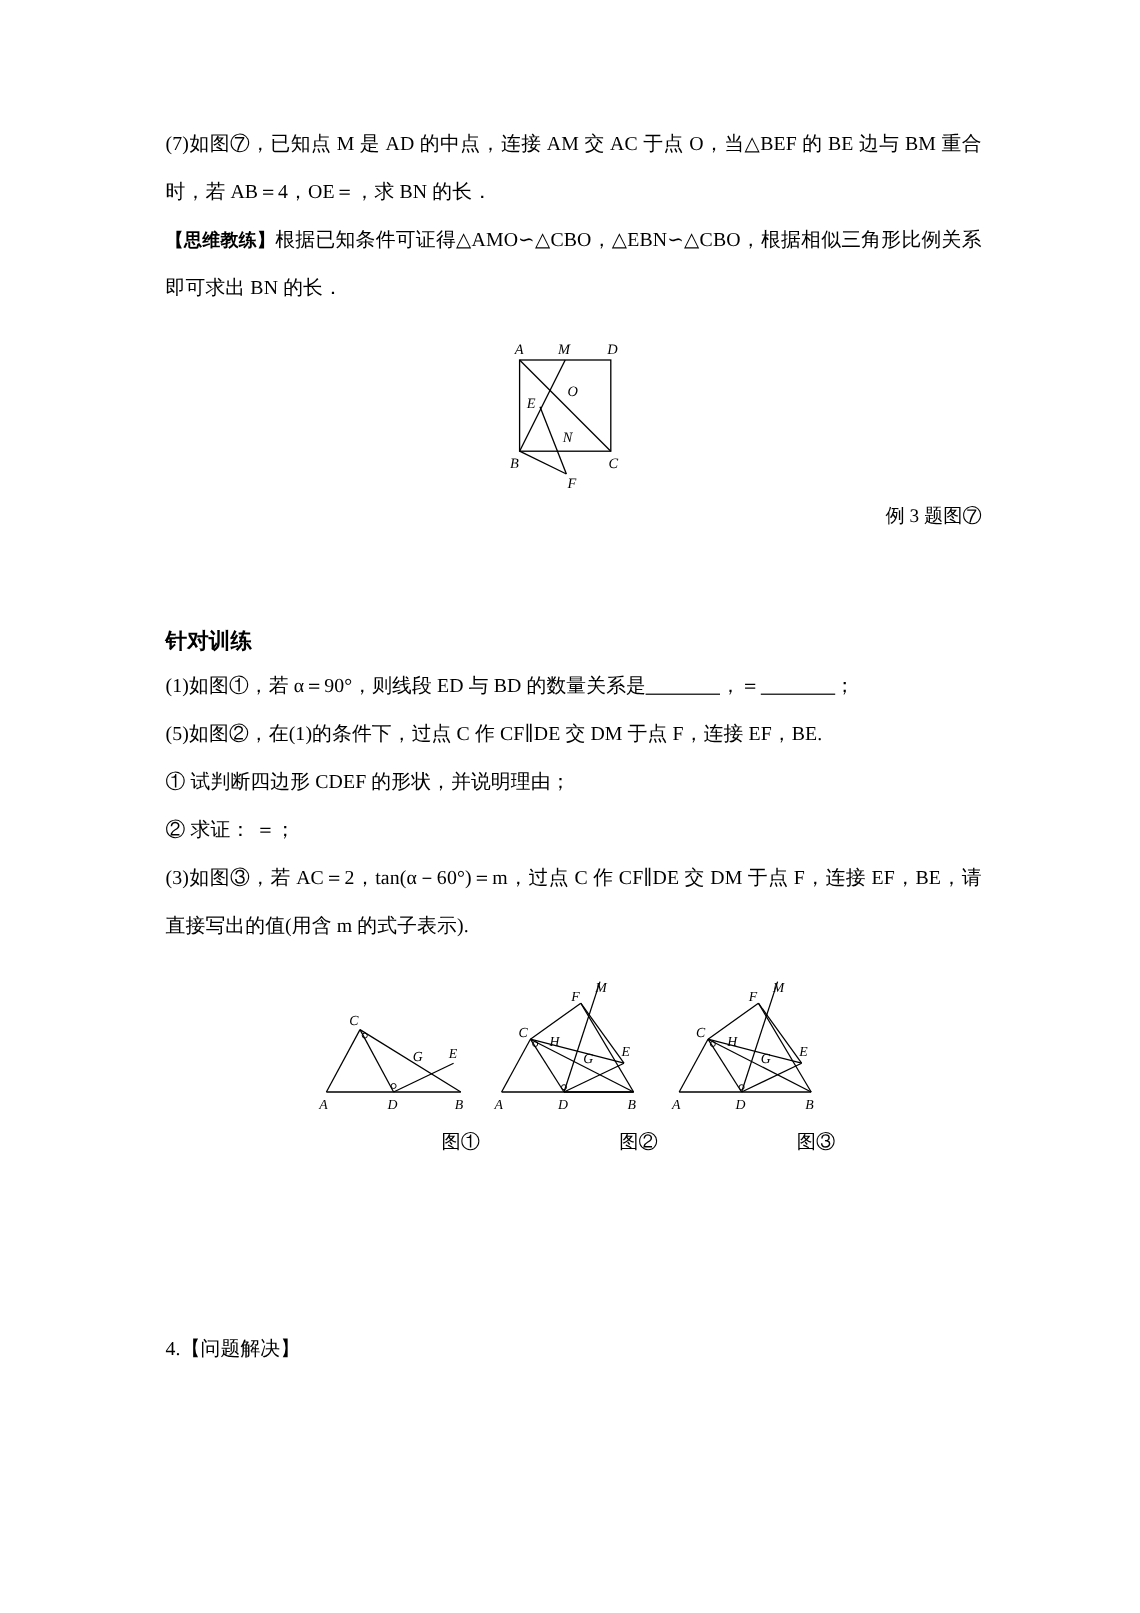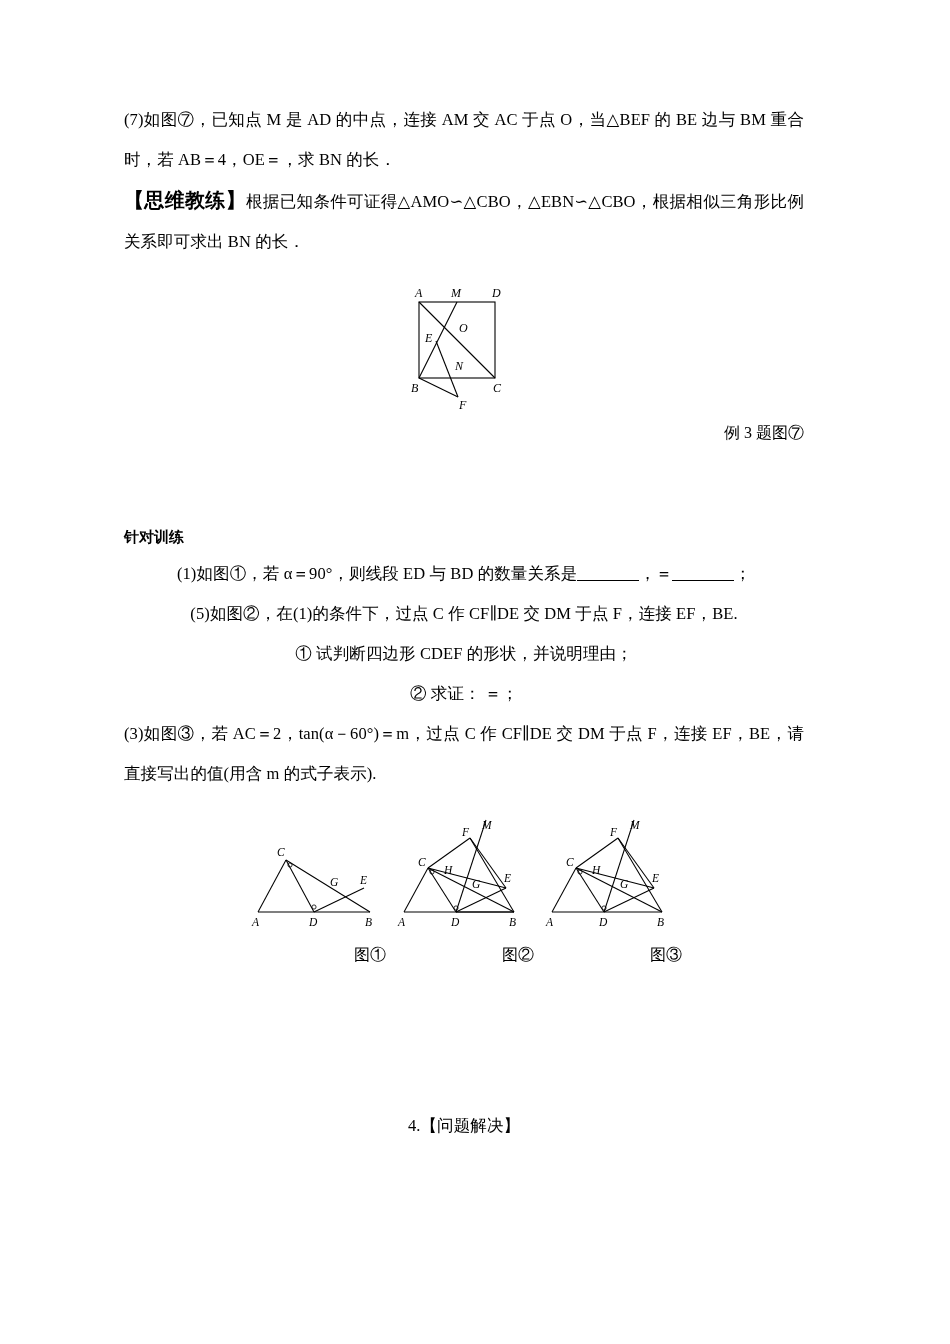--- a/index.html
+++ b/index.html
@@ -17,37 +17,37 @@
   }
   .page {
     position: absolute;
     left: 0; top: 0;
     width: 950px;
     height: 1344px;
     background: #fff;
   }
   .content {
     position: absolute;
-    left: 124px;
+    left: 138px;
     top: 100px;
     width: 680px;
   }
   .para {
     font-size: 16.5px;
     line-height: 40px;
     text-align: justify;
     text-justify: inter-ideograph;
     margin: 0;
     letter-spacing: 0.1px;
   }
-  .para.nojust { text-align: center; }
+  .para.nojust { text-align: left; }
   .hei {
     font-family: "DejaVu Sans", "Liberation Sans", sans-serif;
     font-weight: bold;
-    font-size: 20px;
+    font-size: 15px;
   }
   .blank {
     display: inline-block;
     border-bottom: 1px solid #000;
     width: 62px;
     vertical-align: -2px;
   }
   .fig-caption {
     text-align: right;
     font-size: 16px;
@@ -64,21 +64,21 @@
     justify-content: center;
     align-items: flex-end;
     gap: 8px;
   }
   .spacer-lg { height: 74px; }
   .spacer-sm { height: 18px; }
   .spacer-xl { height: 138px; }
   .sect-head {
     font-family: "DejaVu Sans", "Liberation Sans", sans-serif;
     font-weight: bold;
-    font-size: 15px;
+    font-size: 18px;
     line-height: 34px;
     margin: 0;
   }
 </style>
 </head>
 <body>
 
 <div class="page">
   <div class="content">
 

